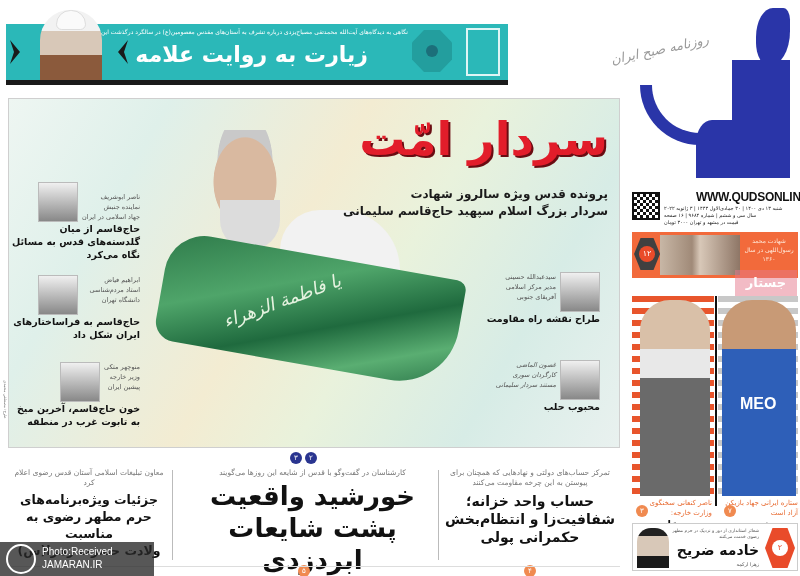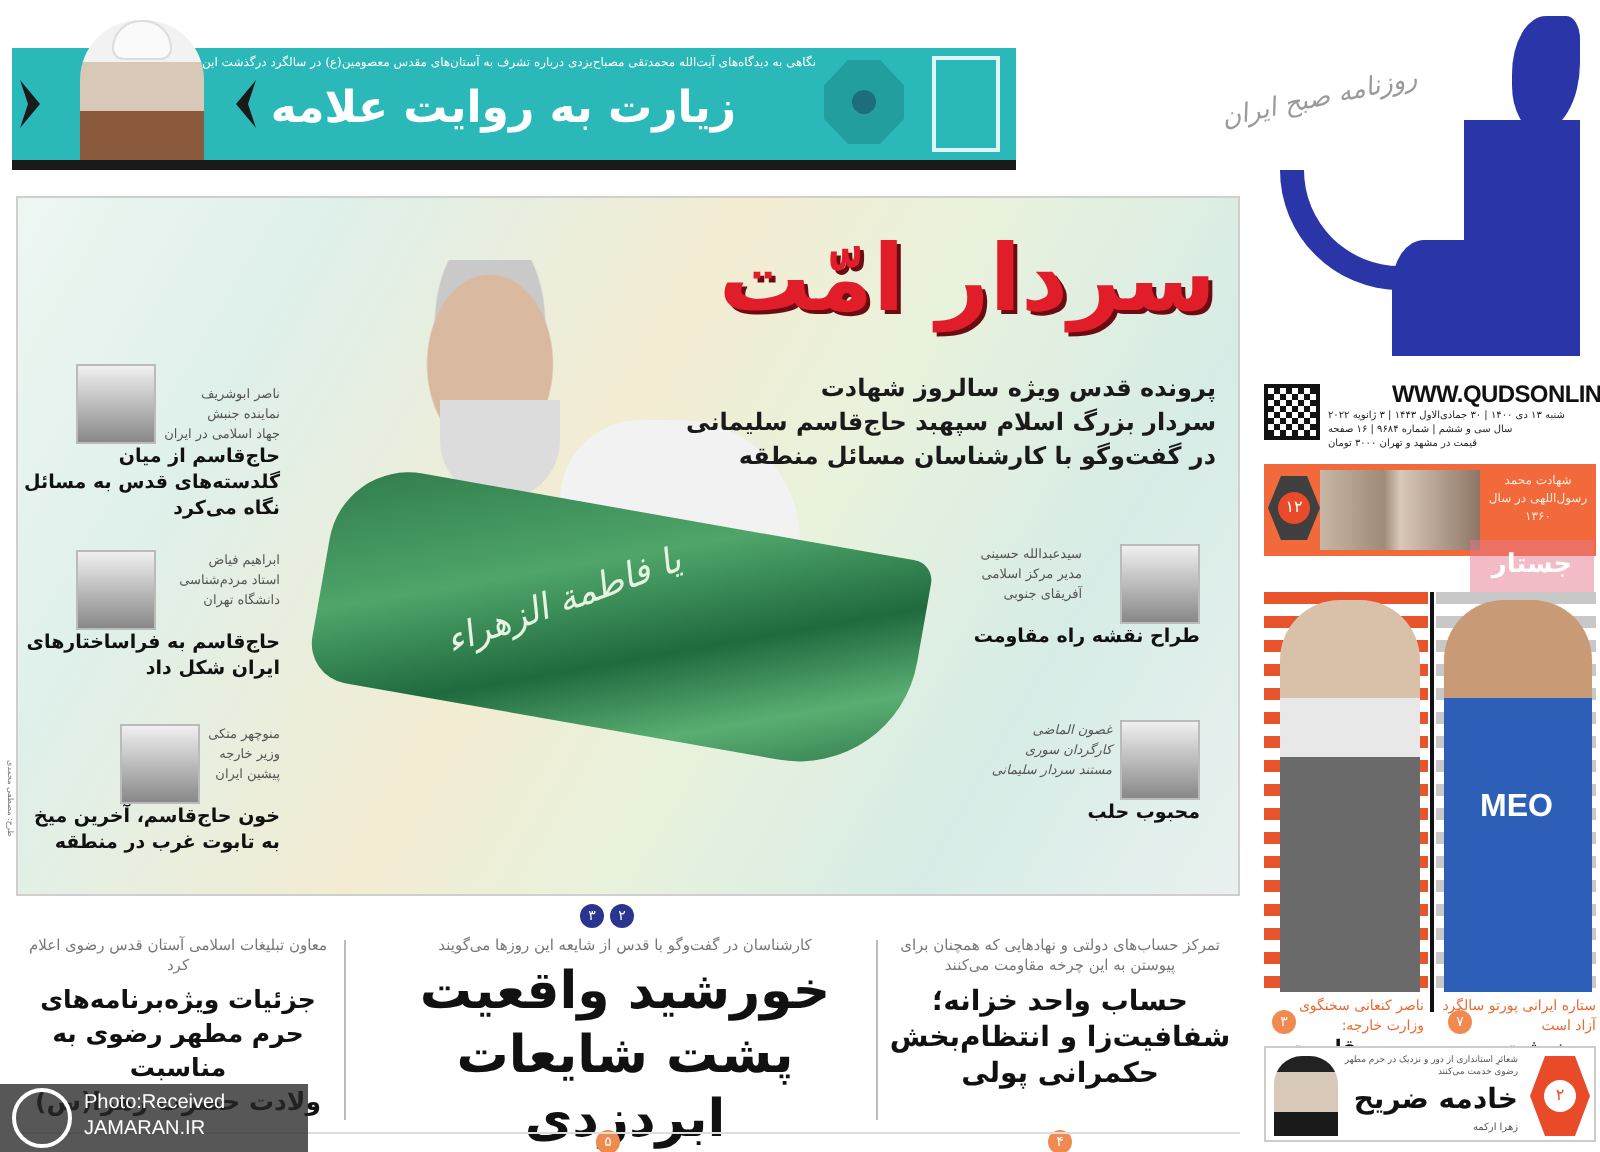--- a/index.html
+++ b/index.html
@@ -140,21 +140,21 @@
 <div class="abs meo">MEO</div>
 <div class="abs divider-v"></div>
 
 <div class="abs" style="left:632px; top:498px; width:80px;">
   <div class="rc-kicker">ناصر کنعانی سخنگوی وزارت خارجه:</div>
   <div class="rc-head">جبهه مقاومت قوی‌تر از هر زمان دیگری است</div>
 </div>
 <div class="abs circ" style="left:636px; top:505px;">۳</div>
 
 <div class="abs" style="left:720px; top:498px; width:78px;">
-  <div class="rc-kicker">ستاره ایرانی پورتو سالگرد آزاد است</div>
+  <div class="rc-kicker">ستاره ایرانی جهاد بازیکن آزاد است</div>
   <div class="rc-head">سرنوشت طارمی مثل ابیابه</div>
 </div>
 <div class="abs circ" style="left:724px; top:505px;">۷</div>
 
 <div class="abs khadem-box">
   <div class="abs khadem-photo"></div>
   <div class="abs khadem-sub">شعائرِ استانداری از دور و نزدیک در حرم مطهر رضوی خدمت می‌کنند</div>
   <div class="abs khadem-title">خادمه ضریح</div>
   <div class="abs khadem-by">زهرا ارکمه</div>
   <div class="abs khadem-badge">
@@ -166,21 +166,20 @@
 <div class="abs hero-shirt"></div>
 <div class="abs hero-head"></div>
 <div class="abs hero-beard"></div>
 <div class="abs hero-flag"></div>
 <div class="abs hero-callig">یا فاطمة الزهراء</div>
 
 <div class="abs main-title">سردار امّت</div>
 <div class="abs main-sub">
   <div>پرونده قدس ویژه سالروز شهادت</div>
   <div>سردار بزرگ اسلام سپهبد حاج‌قاسم سلیمانی</div>
-  <div>در گفت‌وگو با کارشناسان مسائل منطقه</div>
 </div>
 
 <div class="abs side-item" style="left:10px; top:182px;">
   <div style="display:flex; gap:4px; justify-content:flex-start; direction:rtl;align-items:flex-end;">
     <div class="side-caption">
       <div>ناصر ابوشریف</div>
       <div>نماینده جنبش</div>
       <div>جهاد اسلامی در ایران</div>
     </div>
     <div class="side-photo"></div>
@@ -206,21 +205,21 @@
       <div>منوچهر متکی</div>
       <div>وزیر خارجه</div>
       <div>پیشین ایران</div>
     </div>
     <div class="side-photo"></div>
   </div>
   <div class="side-head">خون حاج‌قاسم، آخرین میخ به تابوت غرب در منطقه</div>
 </div>
 
 <div class="abs side-item" style="left:470px; top:272px;">
-  <div style="display:flex; gap:19px; direction:rtl;">
+  <div style="display:flex; gap:4px; direction:rtl;">
     <div class="side-photo"></div>
     <div class="side-caption">
       <div>سیدعبدالله حسینی</div>
       <div>مدیر مرکز اسلامی</div>
       <div>آفریقای جنوبی</div>
     </div>
   </div>
   <div class="side-head">طراح نقشه راه مقاومت</div>
 </div>
 

